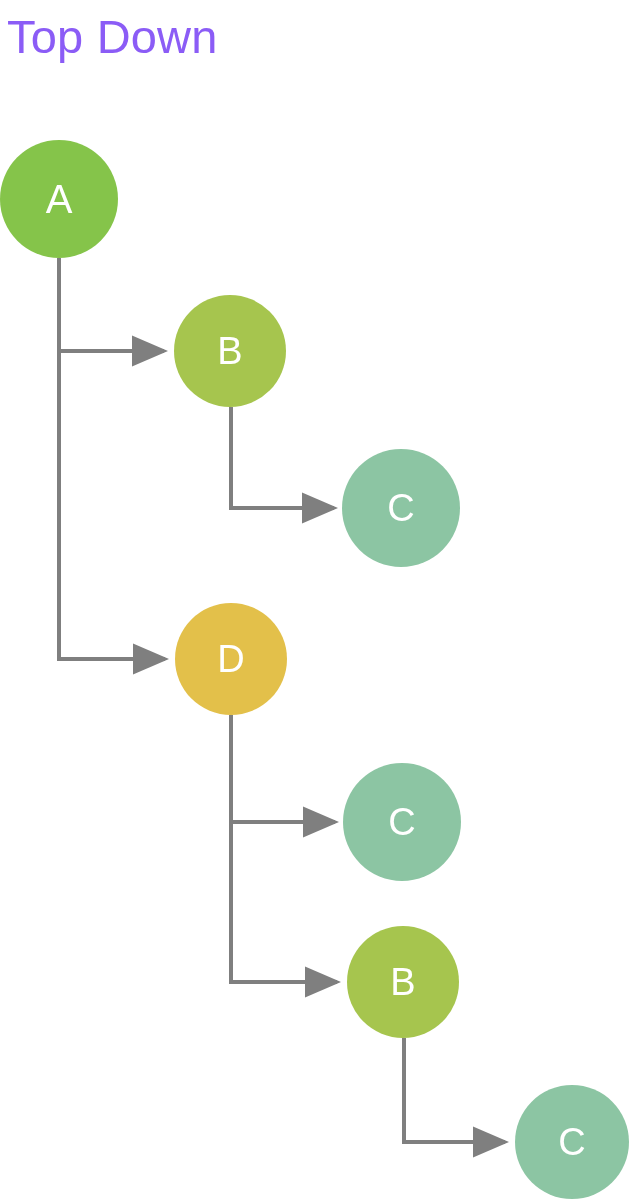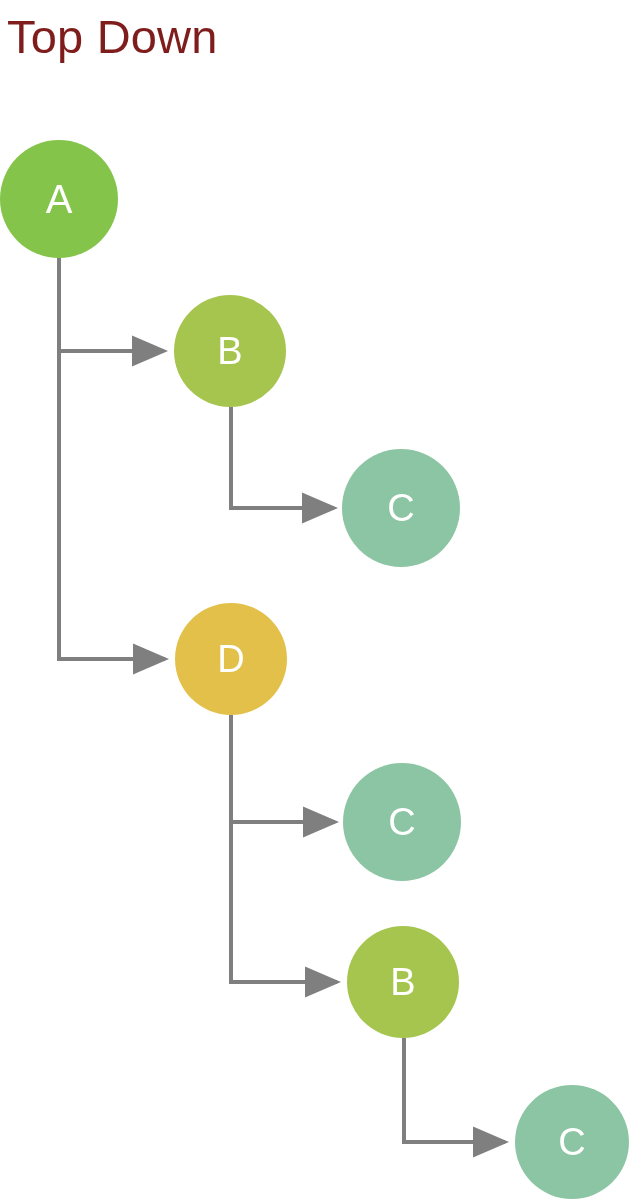--- a/index.html
+++ b/index.html
@@ -21,21 +21,21 @@
     background: #ffffff;
   }
   .diagram-title {
     position: absolute;
     left: 7px;
     top: 13px;
     font-family: "Liberation Sans", sans-serif;
     font-size: 47px;
     font-weight: 300;
     letter-spacing: 0.2px;
-    color: #7f1d1d;
+    color: #8b5cf6;
     white-space: nowrap;
     line-height: 1;
   }
   svg.edges {
     position: absolute;
     left: 0;
     top: 0;
     width: 638px;
     height: 1204px;
     overflow: visible;

